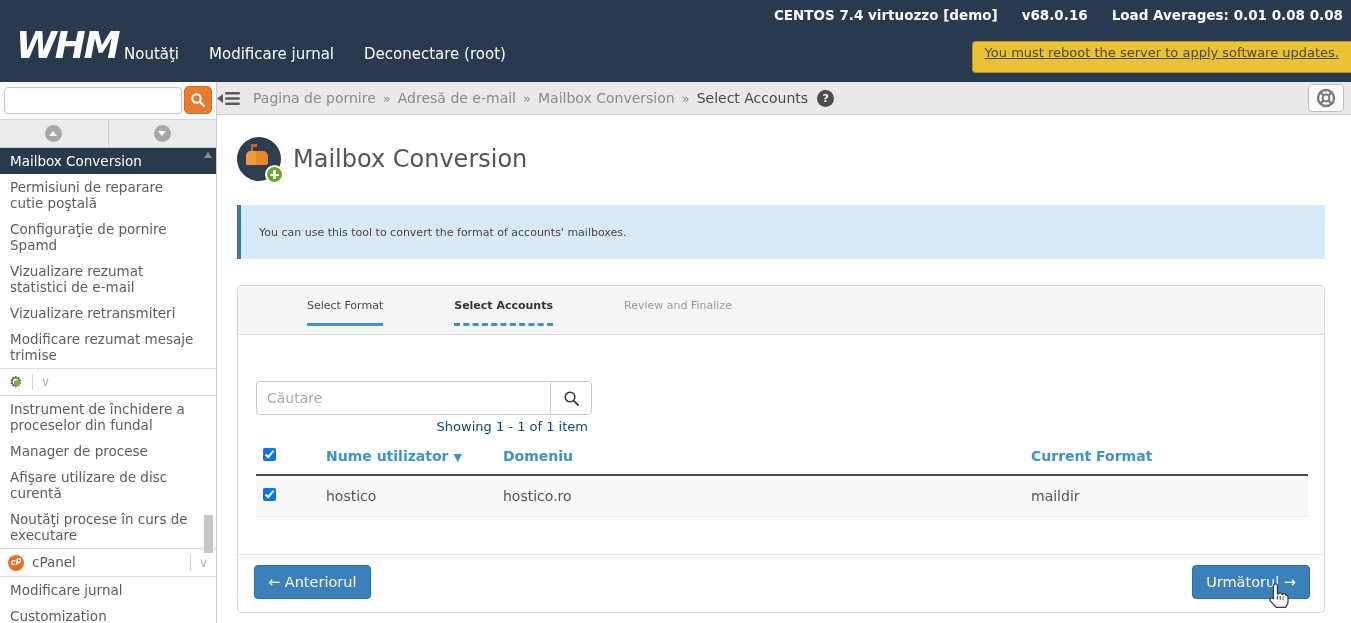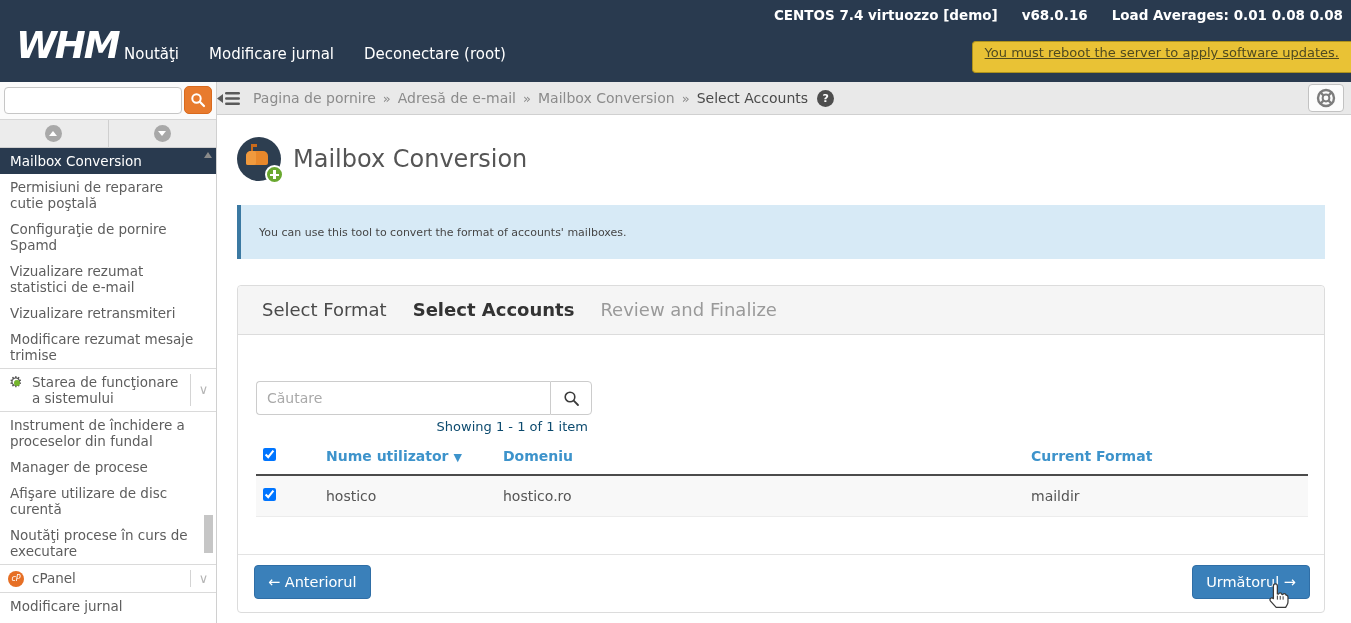--- a/index.html
+++ b/index.html
@@ -37,21 +37,21 @@
   .tri-down { position:absolute; left:4px; top:6px; width:0; height:0; border-left:4.5px solid transparent; border-right:4.5px solid transparent; border-top:5px solid #fff; }
   .sb-nav { position:relative; height:474px; overflow:hidden; }
   .sb-item { padding:5px 16px 5px 10px; font-size:13.5px; line-height:16px; color:#5d5d5d; cursor:pointer; }
   .sb-item.selected { background:#293a4f; color:#fff; }
   .sb-section { display:flex; align-items:stretch; border-top:1px solid #dadada; border-bottom:1px solid #dadada; padding:5px 0; color:#5d5d5d; font-size:13.5px; line-height:16px; cursor:pointer; }
   .icon-cell { width:32px; display:flex; justify-content:center; align-items:flex-start; padding-top:1px; }
   .sb-section .lbl { flex:1; padding-right:6px; }
   .chev { width:26px; border-left:1px solid #d4d4d4; color:#b5b5b5; display:flex; align-items:center; justify-content:center; font-size:13px; }
   .gear { position:relative; font-size:15px; line-height:15px; color:#555; }
   .green-dot { position:absolute; left:4.5px; top:5px; width:6px; height:6px; border-radius:50%; background:#74b52c; }
-  .cp-icon { width:16px; height:16px; border-radius:50%; background:#e66f25; color:#fff; font-size:8px; font-weight:normal; font-style:italic; display:flex; align-items:center; justify-content:center; }
+  .cp-icon { width:16px; height:16px; border-radius:50%; background:#e66f25; color:#fff; font-size:8px; font-weight:bold; font-style:italic; display:flex; align-items:center; justify-content:center; }
   .sb-scroll-up { position:absolute; top:4px; right:4px; width:0; height:0; border-left:4px solid transparent; border-right:4px solid transparent; border-bottom:6px solid #8a8a8a; cursor:pointer; }
   .sb-thumb { position:absolute; right:3px; top:367px; width:9px; height:38px; background:#c6c6c6; cursor:pointer; }
 
   
   .main { position:absolute; left:217px; top:115px; width:1134px; height:508px; background:#fff; }
   .title-row { position:absolute; left:20px; top:22px; display:flex; align-items:center; gap:12px; }
   .app-icon { width:44px; height:44px; border-radius:50%; background:#2d3e50; position:relative; }
   .mb-body { position:absolute; left:9px; top:14px; width:22px; height:14px; background:#e8882b; border-radius:5px 5px 2px 2px; }
   .mb-front { position:absolute; left:9px; top:14px; width:10px; height:14px; background:#f09a3e; border-radius:5px 2px 2px 2px; }
   .mb-flag { position:absolute; left:14px; top:7px; width:2px; height:7px; background:#c96a1a; }
@@ -59,21 +59,21 @@
   .plus-badge { position:absolute; right:-3px; bottom:-3px; width:19px; height:19px; border-radius:50%; background:#69a82f; border:2px solid #fff; }
   .plus-h { position:absolute; left:3px; top:6.5px; width:9px; height:2.5px; background:#fff; }
   .plus-v { position:absolute; left:6.2px; top:3px; width:2.5px; height:9px; background:#fff; }
   .page-title { font-size:24px; color:#555; font-weight:normal; }
 
   .infobox { position:absolute; left:20px; top:90px; width:1088px; height:54px; background:#d7eaf6; border-left:4px solid #3b79a2; display:flex; align-items:center; }
   .infobox p { margin-left:18px; font-size:11px; color:#464646; }
 
   .panel { position:absolute; left:20px; top:170px; width:1088px; height:328px; border:1px solid #dcdcdc; border-radius:4px; background:#fff; }
   .tabstrip { height:49px; background:#f5f5f5; border-bottom:1px solid #dcdcdc; border-radius:4px 4px 0 0; display:flex; padding-left:24px; gap:26px; }
-  .tab { display:flex; flex-direction:row; padding-top:13px; font-size:18px; color:#4a4a4a; cursor:pointer; }
+  .tab { display:flex; flex-direction:column; padding-top:13px; font-size:11px; color:#4a4a4a; cursor:pointer;margin-left:45px; }
   .tab .bar { height:0; margin-top:11px; }
   .tab.visited .bar { border-bottom:3px solid #3e93c9; }
   .tab.active { font-weight:bold; color:#333; }
   .tab.active .bar { border-bottom:3px dashed #3e93c9; }
   .tab.upcoming { color:#9a9a9a; cursor:default; }
 
   .search-row { margin:46px 0 0 18px; display:flex; width:336px; }
   .search-input { flex:1; height:34px; border:1px solid #ccc; border-right:none; border-radius:4px 0 0 4px; padding:0 10px; font-size:14px; font-family:inherit; color:#555; }
   .search-input::placeholder, .sb-input::placeholder { color:#a9a9a9; }
   .search-btn { width:42px; height:34px; background:#fff; border:1px solid #ccc; border-radius:0 4px 4px 0; display:flex; align-items:center; justify-content:center; cursor:pointer; }
@@ -163,21 +163,20 @@
     <div class="sb-item selected">Mailbox Conversion</div>
     <div class="sb-item">Permisiuni de reparare cutie poştală</div>
     <div class="sb-item">Configuraţie de pornire Spamd</div>
     <div class="sb-item">Vizualizare rezumat statistici de e-mail</div>
     <div class="sb-item">Vizualizare retransmiteri</div>
     <div class="sb-item">Modificare rezumat mesaje trimise</div>
     <div class="sb-section">
       <span class="icon-cell">
         <span class="gear">⚙<span class="green-dot"></span></span>
       </span>
-      <span class="lbl">Starea de funcţionare a sistemului</span>
       <span class="chev">∨</span>
     </div>
     <div class="sb-item">Instrument de închidere a proceselor din fundal</div>
     <div class="sb-item">Manager de procese</div>
     <div class="sb-item">Afişare utilizare de disc curentă</div>
     <div class="sb-item">Noutăţi procese în curs de executare</div>
     <div class="sb-section">
       <span class="icon-cell">
         <span class="cp-icon">cP</span>
       </span>

